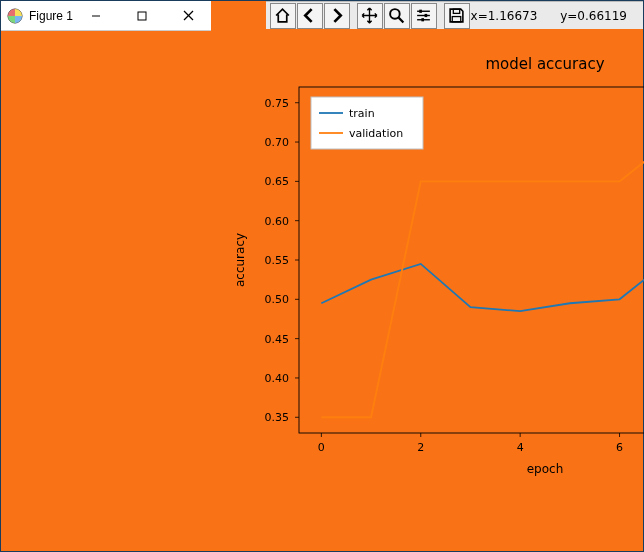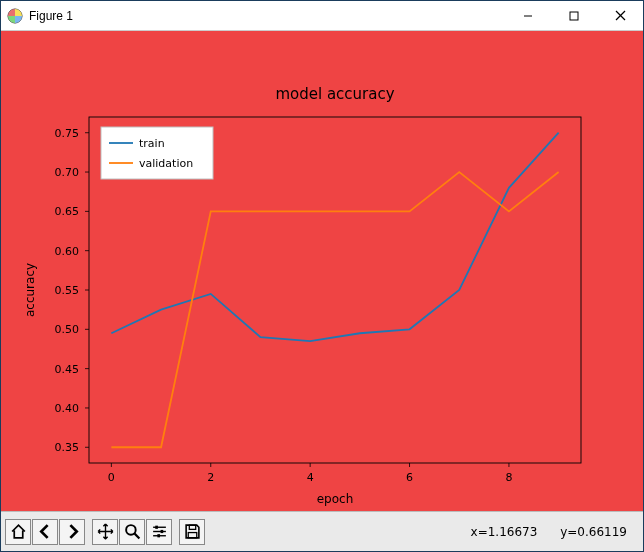--- a/index.html
+++ b/index.html
@@ -7,22 +7,21 @@
     margin: 0;
     font-family: "Segoe UI", Arial, sans-serif;
     font-size: 12px;
     background: #fff;
   }
   .window {
     width: 644px;
     height: 552px;
     border: 1px solid #1a3c5c;
     display: flex;
-    flex-direction: column;
-    background: #ef4444;
+    background: #f97316;
   }
   .titlebar {
     height: 30px;
     display: flex;
     align-items: center;
     background: #fff;
     border-bottom: 1px solid #ccc;
     padding-left: 6px;
   }
   .titlebar .icon-app {
@@ -43,21 +42,21 @@
   .winbtn.close { font-size:15px; }
   .content {
     flex:1;
     position:relative;
   }
   .plot-svg {
     position:absolute;
     left:0; top:0;
   }
   .toolbar {
-    height:40px;
+    height:28px;
     background:#eaeaea;
     border-top:1px solid #bbb;
     display:flex;
     align-items:center;
     padding:0 4px;
   }
   .tbbtn {
     width:26px; height:26px;
     border:1px solid #888;
     background:#f4f4f4;

